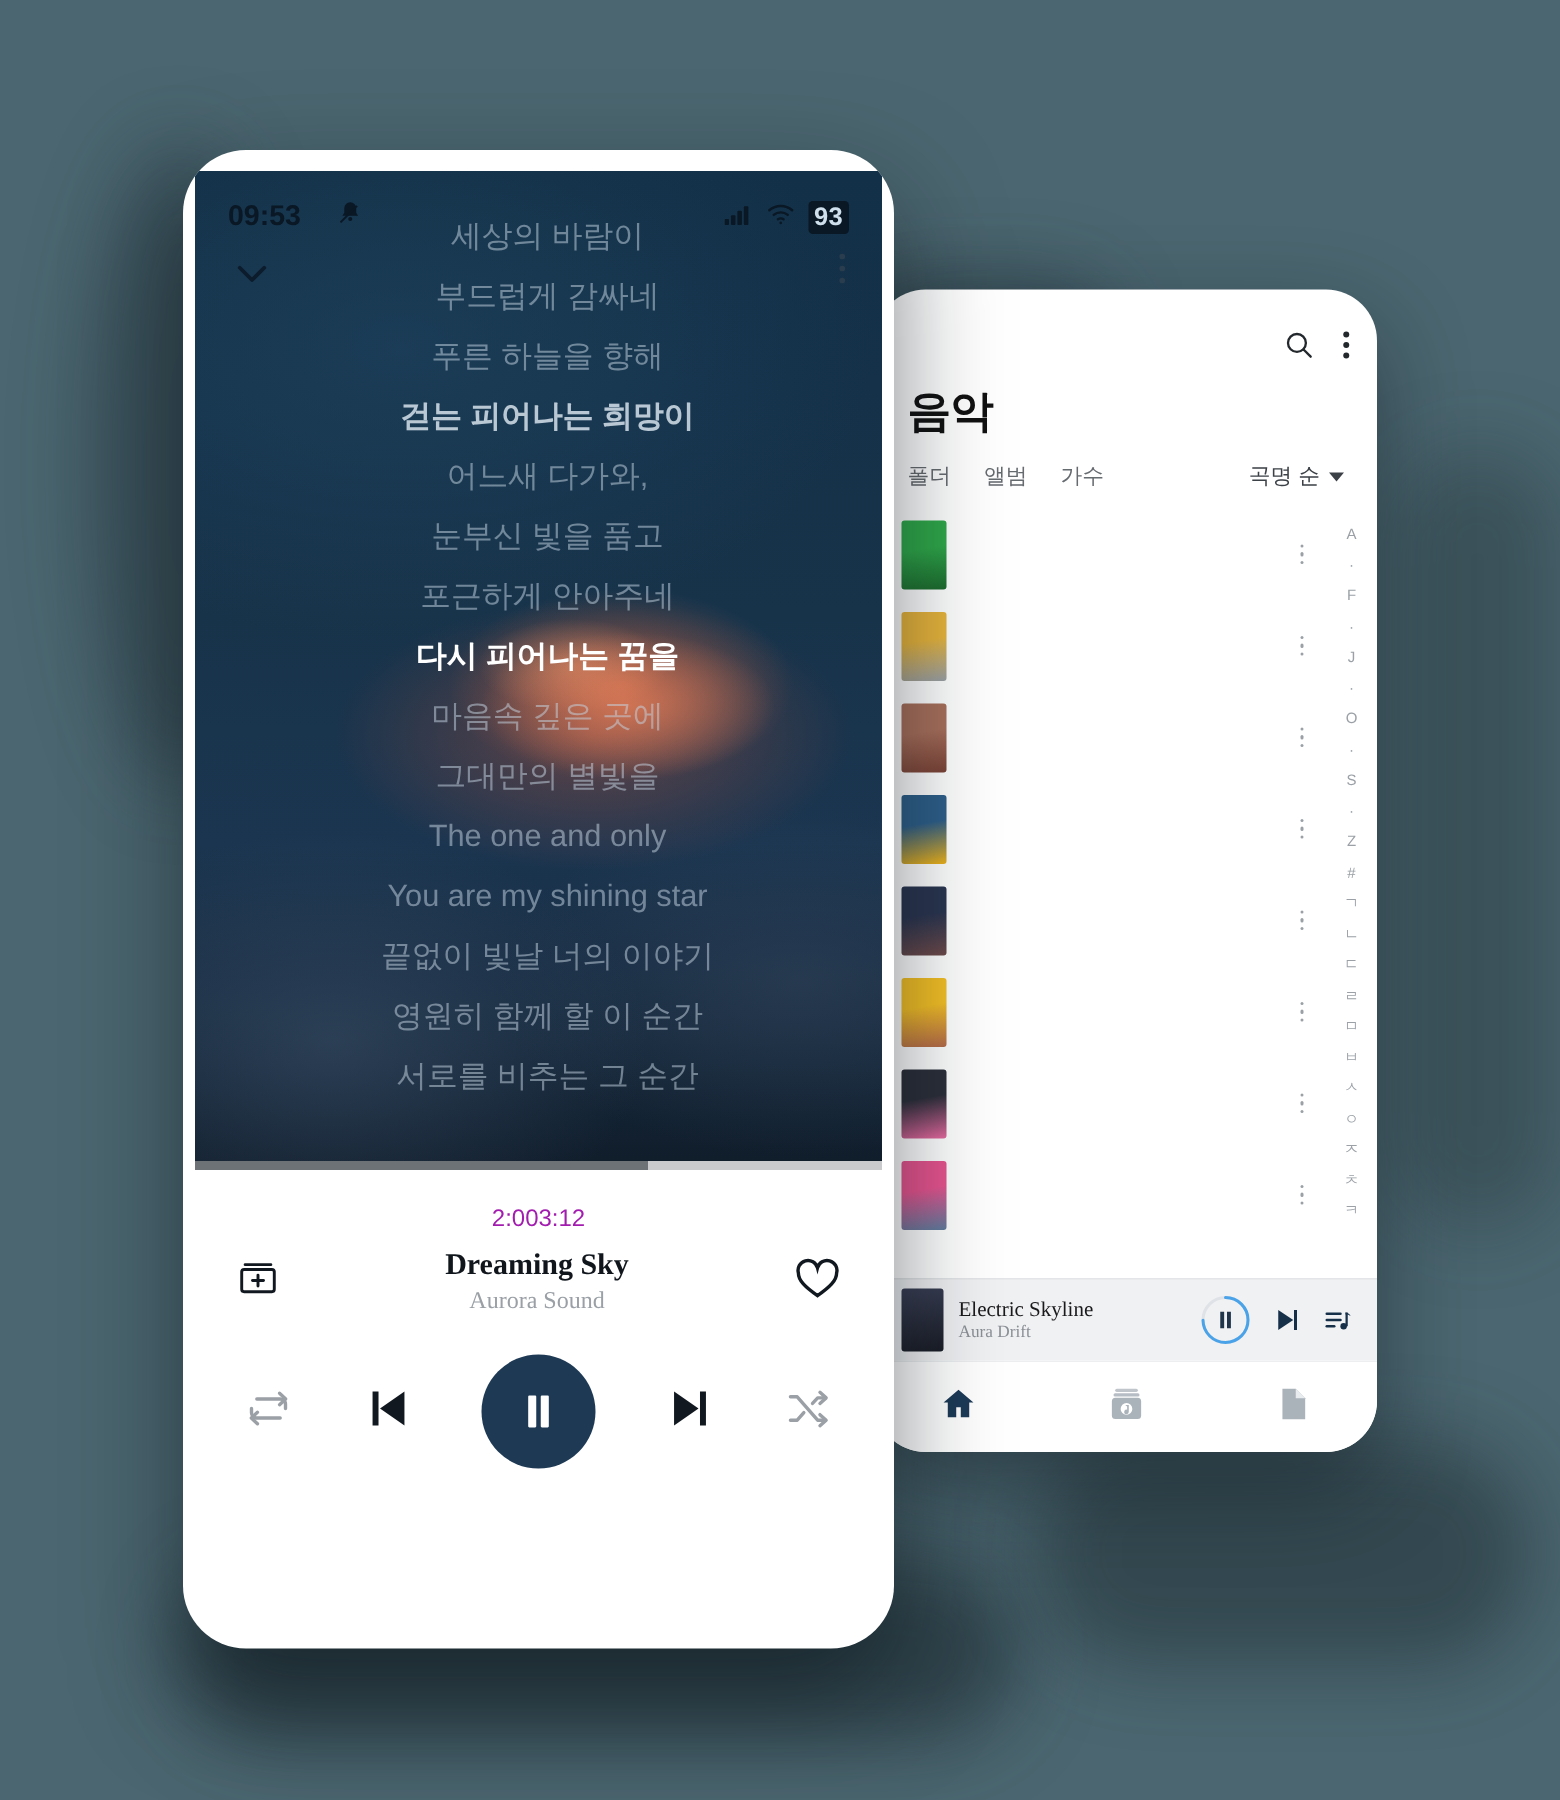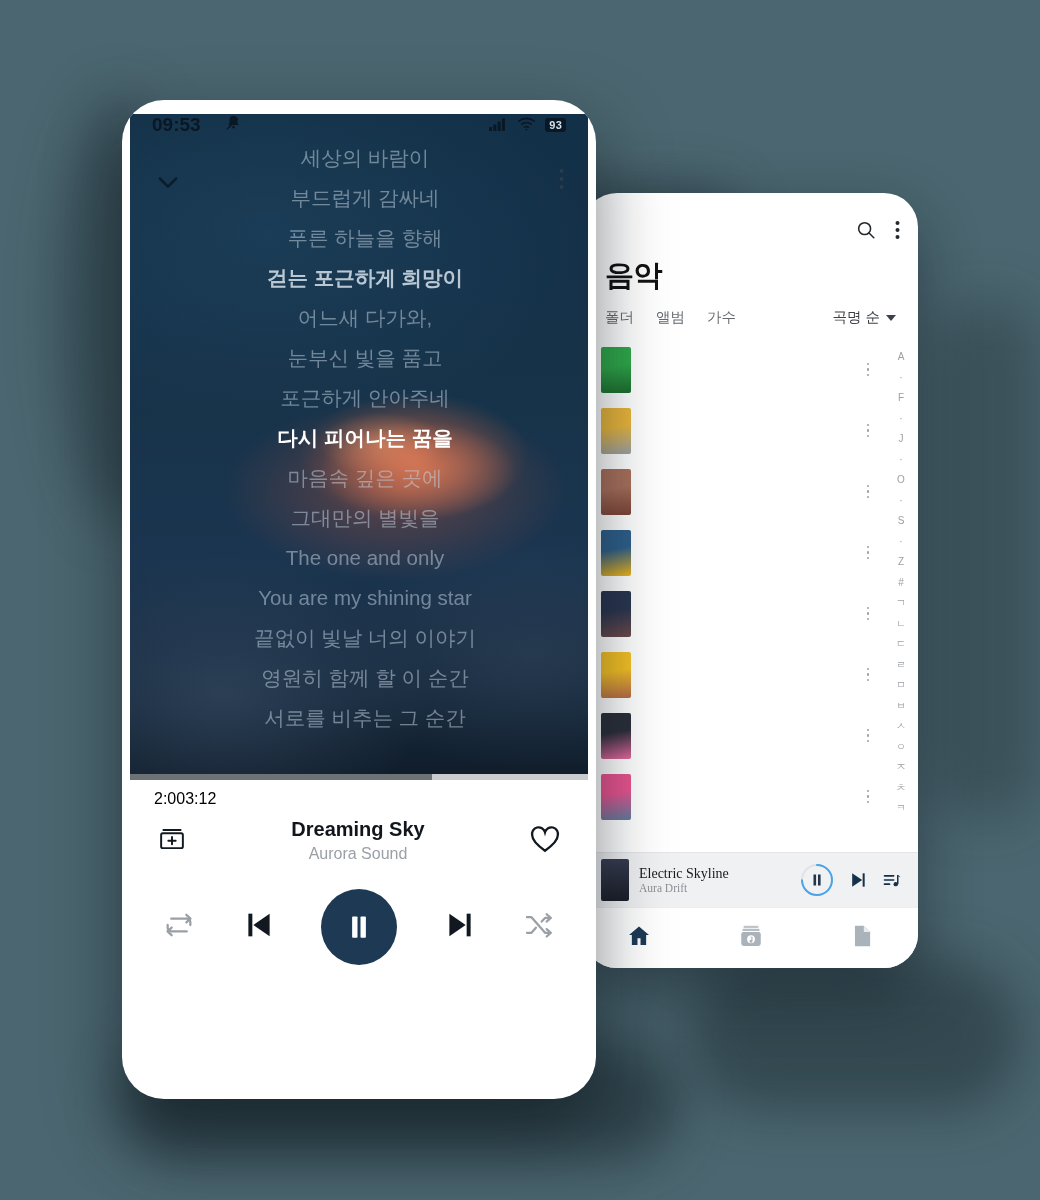--- a/index.html
+++ b/index.html
@@ -129,26 +129,26 @@
   }
   .lyric-pane::after {
     content:""; position:absolute; inset:0;
     background:
       radial-gradient(140px 70px at 63% 54%, rgba(255,140,95,0.55), rgba(255,140,95,0) 70%),
       radial-gradient(90px 45px at 55% 50%, rgba(255,160,110,0.45), rgba(255,160,110,0) 70%);
     pointer-events:none;
   }
   .statusbar {
     position: relative; z-index: 3; height: 42px;
-    display: flex; align-items: flex-start; padding: 0 22px; color: #0a1724;
+    display: flex; align-items: flex-end; padding: 0 22px; color: #0a1724;
     font-size: 19px; font-weight: bold; gap: 24px;
   }
   .sb-right { margin-left: auto; display: flex; align-items: center; gap: 9px; }
   .batt {
-    background: #0a1724; color: #cfe0ec; font-size: 11px; font-weight: bold;
+    background: #0a1724; color: #cfe0ec; font-size: 17px; font-weight: bold;
     border-radius: 3px; padding: 1px 4px; letter-spacing: 0.2px;
   }
   .lyric-head {
     position: absolute; z-index: 3; top: 42px; left: 0; right: 0;
     display: flex; align-items: flex-start; justify-content: space-between;
     padding: 12px 24px;
   }
   .lyrics {
     position: relative; z-index: 2; padding: 8px 8px 0 20px;
     display: flex; flex-direction: column; align-items: center;
@@ -158,25 +158,25 @@
     font-size: 20.5px; line-height: 40px; color: rgba(200,214,226,0.62);
     text-align: center; white-space: nowrap;
   }
   .lyric-line.dim  { color: rgba(196,210,224,0.52); }
   .lyric-line.active { color: #ffffff; font-weight: bold; }
 
   .progress-wrap { height: 6px; background: #c9cbcd; position: relative; }
   .progress-fill { position: absolute; left: 0; top: 0; bottom: 0; background: #6d7276; }
 
   .times {
-    display: flex; justify-content: flex-start; padding: 10px 24px 0 24px;
-    font-size: 16px; color: #000000;
+    display: flex; justify-content: center; padding: 24px 24px 0 24px;
+    font-size: 16px; color: #a21caf;
   }
   .nowplaying {
-    display: flex; align-items: center; padding: 10px 26px 0 26px;
+    display: flex; align-items: center; padding: 10px 26px 0 26px; font-family: Liberation Serif, serif;
   }
   .np-center { flex: 1; text-align: center; }
   .np-title { font-size: 20px; font-weight: bold; color: #10161c; }
   .np-artist { font-size: 16px; color: #9aa0a6; margin-top: 4px; }
   .transport {
     display: flex; align-items: center; justify-content: space-between;
     padding: 26px 32px 0 32px;
   }
   .play-circle {
     width: 76px; height: 76px; border-radius: 50%; background: #1d3category;
@@ -463,21 +463,21 @@
                 <circle cx="2.5" cy="11" r="1.9" fill="#2a3d4e"></circle>
                 <circle cx="2.5" cy="19" r="1.9" fill="#2a3d4e"></circle>
             </svg>
           </span>
         </div>
 
         <div class="lyrics" id="lyrics">
             <div class="lyric-line dim">세상의 바람이</div>
             <div class="lyric-line dim">부드럽게 감싸네</div>
             <div class="lyric-line dim">푸른 하늘을 향해</div>
-            <div class="lyric-line dim" style="color: rgba(226, 236, 245, 0.8); font-weight: bold;">걷는 포근하게 희망이</div>
+            <div class="lyric-line dim" style="color: rgba(226, 236, 245, 0.8); font-weight: bold;">걷는 피어나는 희망이</div>
             <div class="lyric-line dim">어느새 다가와,</div>
             <div class="lyric-line dim">눈부신 빛을 품고</div>
             <div class="lyric-line dim">포근하게 안아주네</div>
             <div class="lyric-line active">다시 피어나는 꿈을</div>
             <div class="lyric-line dim">마음속 깊은 곳에</div>
             <div class="lyric-line dim">그대만의 별빛을</div>
             <div class="lyric-line dim">The one and only</div>
             <div class="lyric-line dim">You are my shining star</div>
             <div class="lyric-line dim">끝없이 빛날 너의 이야기</div>
             <div class="lyric-line dim">영원히 함께 할 이 순간</div>

